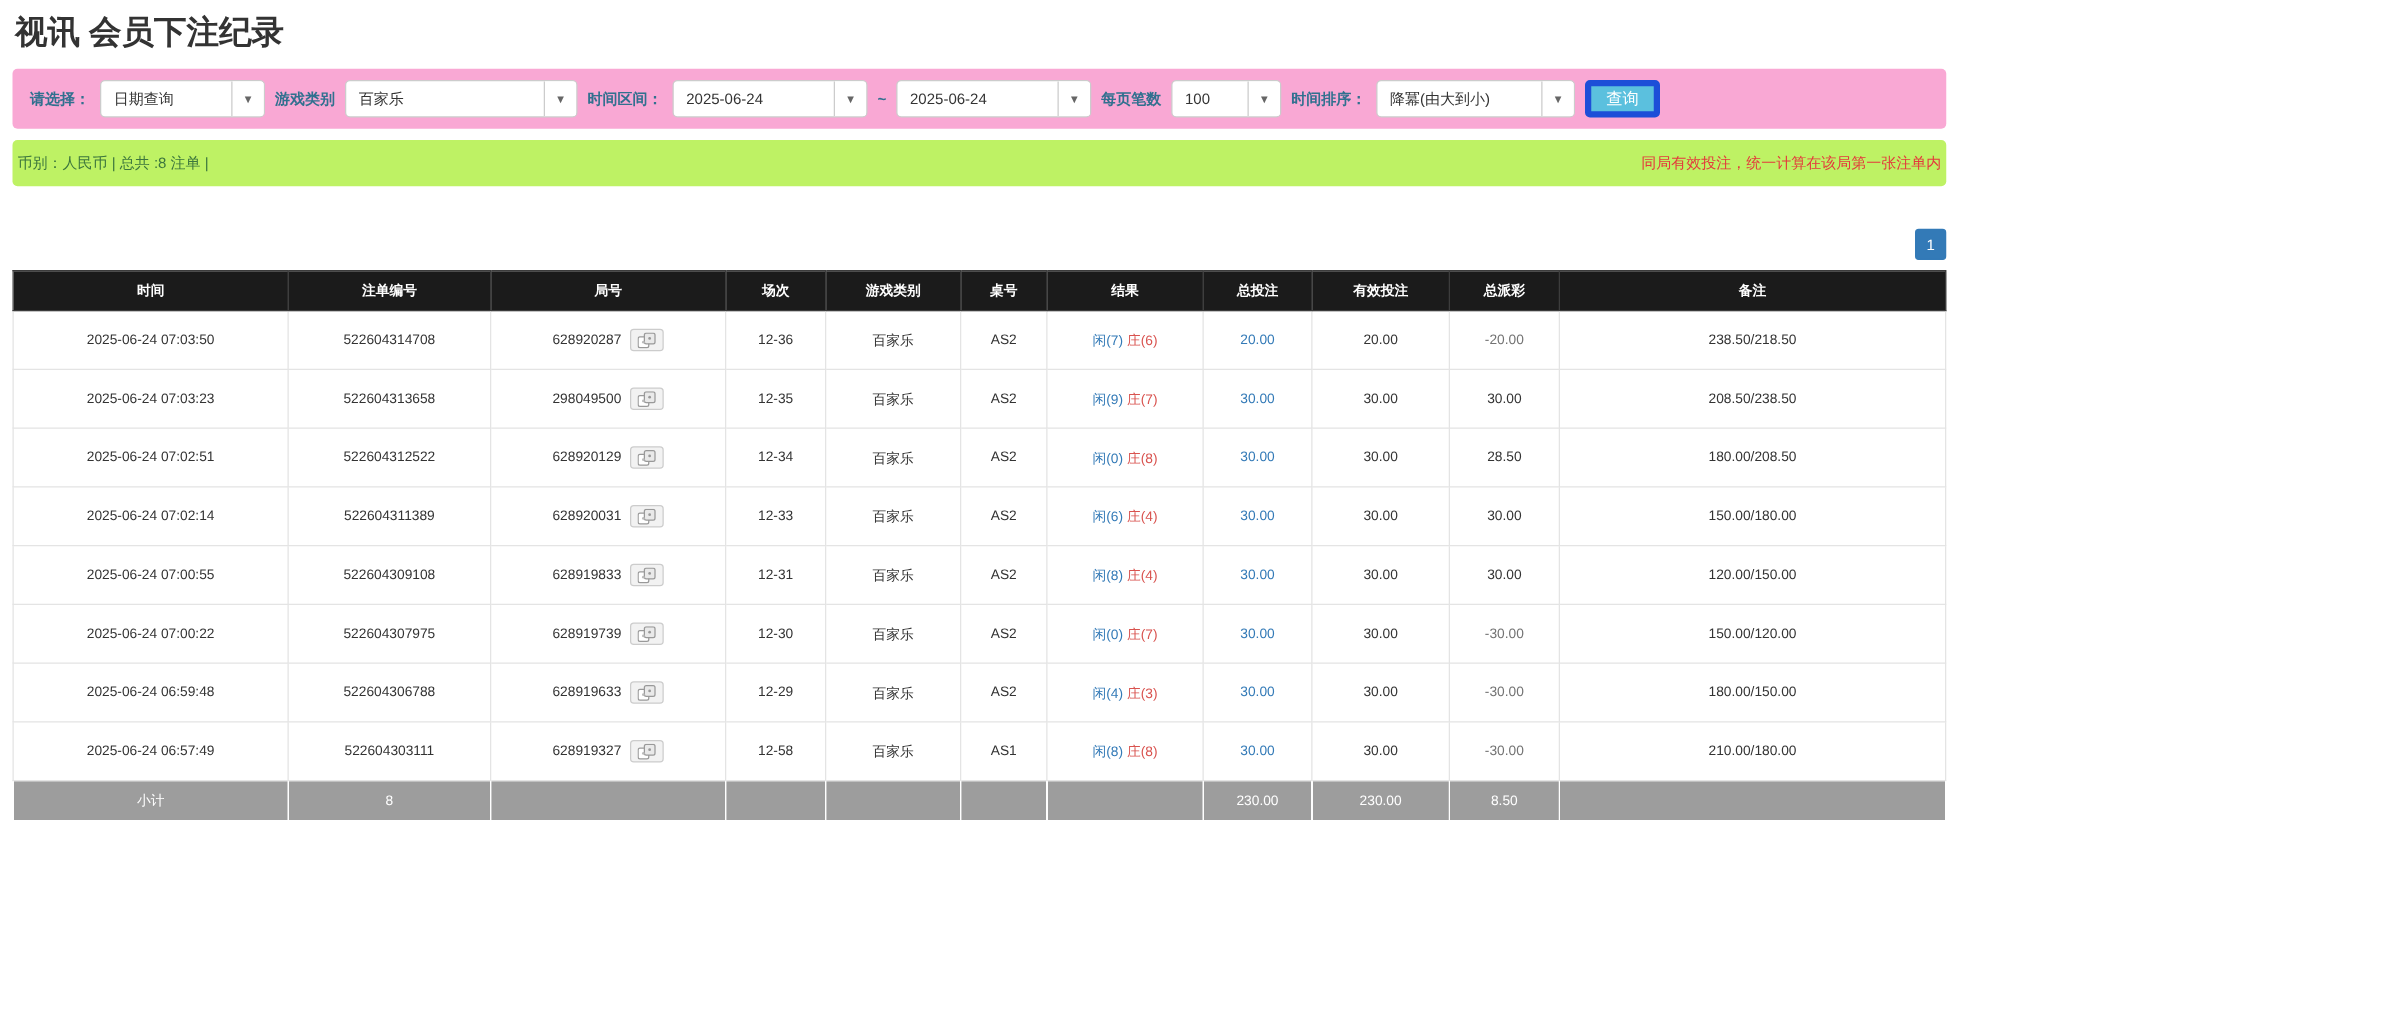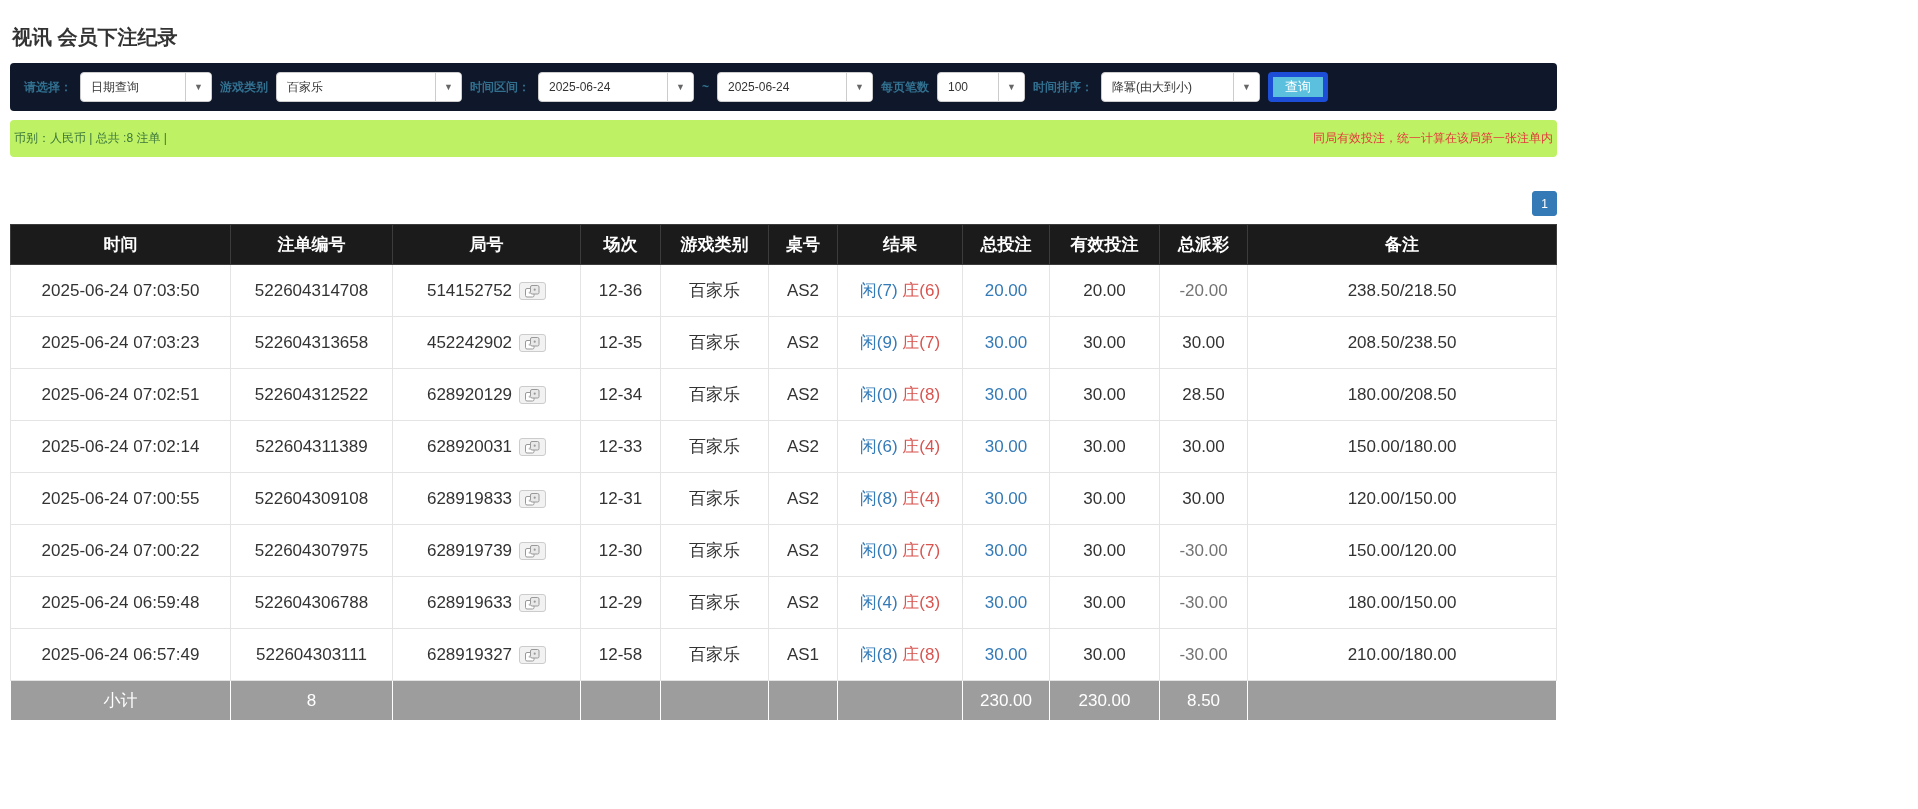--- a/index.html
+++ b/index.html
@@ -5,27 +5,27 @@
   * { box-sizing: border-box; }
   html, body { margin: 0; padding: 0; background: #fff; }
   body {
     width: 1918px; min-height: 809px;
     font-family: "Liberation Sans", "DejaVu Sans", sans-serif;
     color: #333; font-size: 12px;
   }
   .container { width: 1547px; margin-left: 10px; }
 
   .page-title {
-    font-size: 20px; font-weight: 600; color: #333;
-    margin: 24px 0 12px 2px;
+    font-size: 26px; font-weight: 600; color: #333;
+    margin: 8px 0 12px 2px;
   }
 
   
   .filter-bar {
-    background: #0f172a; border-radius: 4px;
+    background: #f9a8d4; border-radius: 4px;
     padding: 8px 14px; display: flex; align-items: center; gap: 8px;
     height: 48px;
   }
   .flabel { font-size: 12px; font-weight: bold; color: #31708f; white-space: nowrap; }
   .combo {
     background: #fff; border: 1px solid #ccc; border-radius: 4px;
     height: 30px; display: inline-flex; align-items: center;
     font-size: 12px; color: #333; cursor: pointer; overflow: hidden;
   }
   .combo-text { padding: 0 10px; flex: 1; text-align: left; white-space: nowrap; }
@@ -59,21 +59,21 @@
   .pagination-row { display: flex; justify-content: flex-end; margin: 34px 0 8px; }
   .page-btn {
     min-width: 25px; height: 25px; background: #337ab7; color: #fff;
     border: 1px solid #337ab7; border-radius: 3px; font-size: 12px;
     cursor: pointer; font-family: inherit;
   }
 
   
   table.records {
     width: 100%; border-collapse: collapse; table-layout: fixed;
-    font-size: 17px; border: 1px solid #ddd;
+    font-size: 11px; border: 1px solid #ddd;
   }
   table.records thead th {
     background: #1b1b1b; color: #fff; font-weight: bold;
     padding: 8px 4px; text-align: center; border: 1px solid #3c3c3c;
     white-space: nowrap;
   }
   table.records tbody td {
     background: #fff; border: 1px solid #e4e4e4; padding: 14px 6px;
     text-align: center; white-space: nowrap; overflow: hidden;
   }
@@ -175,39 +175,39 @@
           <th>总投注</th>
           <th>有效投注</th>
           <th>总派彩</th>
           <th>备注</th>
         </tr>
     </thead>
     <tbody id="table-body">
         <tr>
           <td>2025-06-24 07:03:50</td>
           <td>522604314708</td>
-          <td><span class="round-num">514152752</span><button class="icon-btn"><svg width="15" height="13" viewBox="0 0 15 13">
+          <td><span class="round-num">628920287</span><button class="icon-btn"><svg width="15" height="13" viewBox="0 0 15 13">
                 <rect x="0.5" y="3.5" width="8.5" height="8.5" rx="1.5" fill="#fff" stroke="#999"></rect>
                 <rect x="5.5" y="0.5" width="8.5" height="8.5" rx="1.5" fill="#e9e9e9" stroke="#999"></rect>
                 <circle cx="9.7" cy="4.7" r="1.1" fill="#999"></circle>
                 <circle cx="4.7" cy="7.7" r="1.1" fill="#bbb"></circle>
               </svg></button></td>
           <td>12-36</td>
           <td>百家乐</td>
           <td>AS2</td>
           <td><span class="player">闲(7)</span> <span class="banker">庄(6)</span></td>
           <td><span class="bet-link">20.00</span></td>
           <td>20.00</td>
           <td><span class="text-red">-20.00</span></td>
           <td>238.50/218.50</td>
         </tr>
         <tr>
           <td>2025-06-24 07:03:23</td>
           <td>522604313658</td>
-          <td><span class="round-num">452242902</span><button class="icon-btn"><svg width="15" height="13" viewBox="0 0 15 13">
+          <td><span class="round-num">298049500</span><button class="icon-btn"><svg width="15" height="13" viewBox="0 0 15 13">
                 <rect x="0.5" y="3.5" width="8.5" height="8.5" rx="1.5" fill="#fff" stroke="#999"></rect>
                 <rect x="5.5" y="0.5" width="8.5" height="8.5" rx="1.5" fill="#e9e9e9" stroke="#999"></rect>
                 <circle cx="9.7" cy="4.7" r="1.1" fill="#999"></circle>
                 <circle cx="4.7" cy="7.7" r="1.1" fill="#bbb"></circle>
               </svg></button></td>
           <td>12-35</td>
           <td>百家乐</td>
           <td>AS2</td>
           <td><span class="player">闲(9)</span> <span class="banker">庄(7)</span></td>
           <td><span class="bet-link">30.00</span></td>

